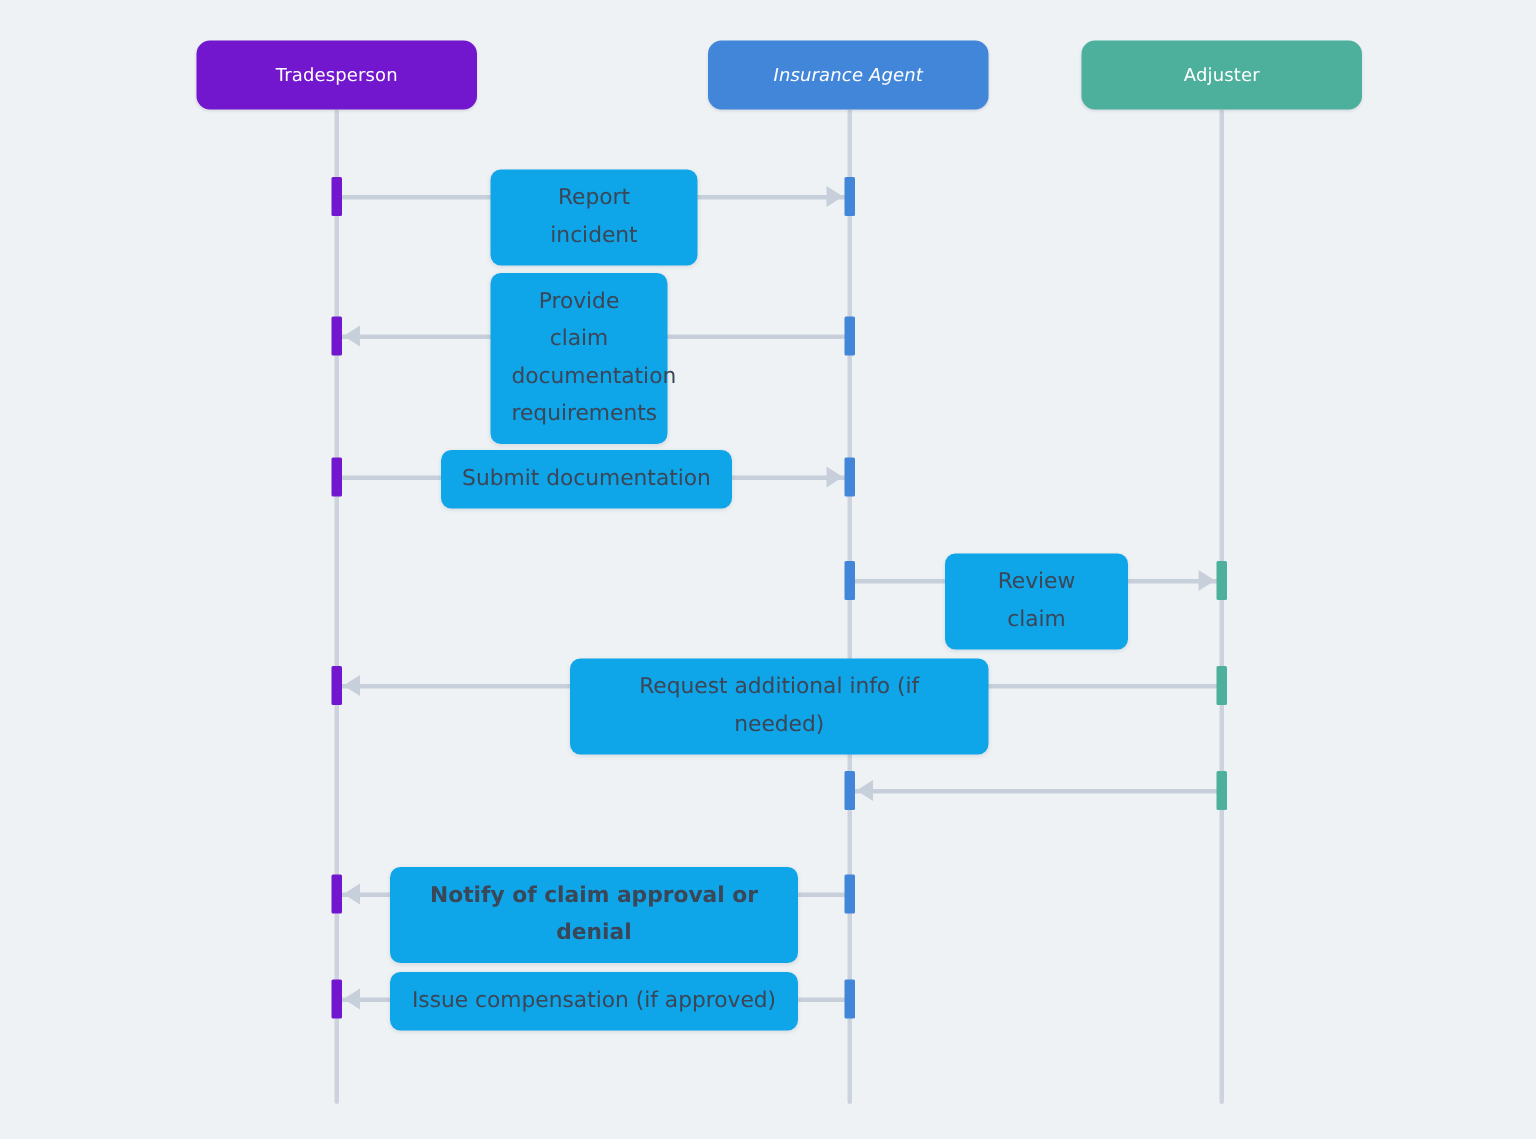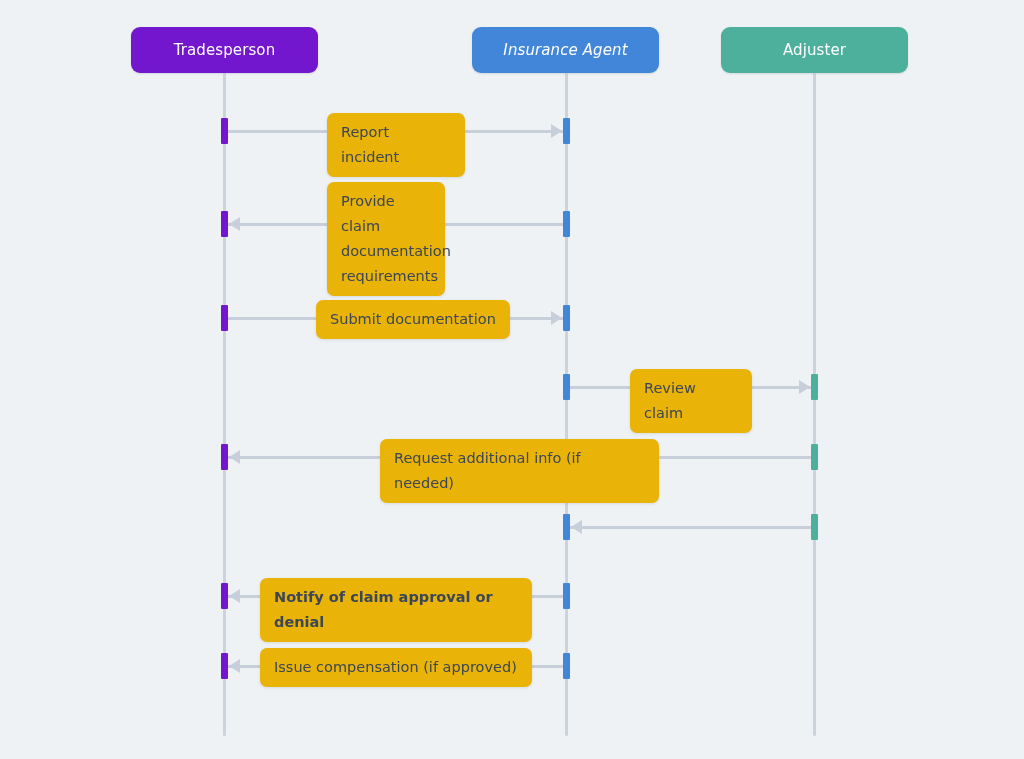--- a/index.html
+++ b/index.html
@@ -28,21 +28,21 @@
     position: absolute;
     height: 46px;
     border-radius: 9px;
     display: flex;
     align-items: center;
     justify-content: center;
     box-shadow: 0 1px 2px rgba(40, 55, 80, 0.14);
   }
   .actor-label {
     color: #ffffff;
-    font-size: 15px;
+    font-size: 12px;
     letter-spacing: 0.1px;
     white-space: nowrap;
   }
   .activation {
     position: absolute;
     width: 7px;
     height: 26px;
     border-radius: 1px;
   }
   .msg-line {
@@ -59,26 +59,27 @@
     border-bottom: 7px solid transparent;
   }
   .arrow-head.right {
     border-left: 11px solid #c7cfda;
   }
   .arrow-head.left {
     border-right: 11px solid #c7cfda;
   }
   .msg-label {
     position: absolute;
-    background: #eab308;
+    background: #0ea5e9;
     border-radius: 7px;
     box-shadow: 0 1px 3px rgba(45, 60, 85, 0.13);
     color: #3b4657;
     font-size: 14.5px;
     line-height: 25px;
+    text-align: center;
     padding: 7px 14px;
     box-sizing: border-box;
     white-space: pre-line;
   }
 </style>
 </head>
 <body>
 
 <div id="diagram">
     <div class="lifeline" style="left: 223px; top: 73px; height: 663px;"></div>
@@ -102,21 +103,21 @@
     <div class="arrow-head left" style="top: 217px; left: 229px;"></div>
     <div class="activation" style="background: rgb(66, 134, 217); left: 563px; top: 211px;"></div>
     <div class="activation" style="background: rgb(115, 23, 206); left: 221px; top: 211px;"></div>
     <div class="msg-label" style="left: 327px; top: 182px; width: 118px;">Provide claim
 documentation
 requirements</div>
     <div class="msg-line" style="left: 224px; width: 342px; top: 317px;"></div>
     <div class="arrow-head right" style="top: 311px; left: 551px;"></div>
     <div class="activation" style="background: rgb(115, 23, 206); left: 221px; top: 305px;"></div>
     <div class="activation" style="background: rgb(66, 134, 217); left: 563px; top: 305px;"></div>
-    <div class="msg-label" style="left: 316px; top: 300px; width: 194px;">Submit documentation</div>
+    <div class="msg-label" style="left: 294px; top: 300px; width: 194px;">Submit documentation</div>
     <div class="msg-line" style="left: 566px; width: 248px; top: 386px;"></div>
     <div class="arrow-head right" style="top: 380px; left: 799px;"></div>
     <div class="activation" style="background: rgb(66, 134, 217); left: 563px; top: 374px;"></div>
     <div class="activation" style="background: rgb(76, 176, 156); left: 811px; top: 374px;"></div>
     <div class="msg-label" style="left: 630px; top: 369px; width: 122px;">Review claim</div>
     <div class="msg-line" style="left: 224px; width: 590px; top: 456px;"></div>
     <div class="arrow-head left" style="top: 450px; left: 229px;"></div>
     <div class="activation" style="background: rgb(76, 176, 156); left: 811px; top: 444px;"></div>
     <div class="activation" style="background: rgb(115, 23, 206); left: 221px; top: 444px;"></div>
     <div class="msg-label" style="left: 380px; top: 439px; width: 279px;">Request additional info (if needed)</div>

